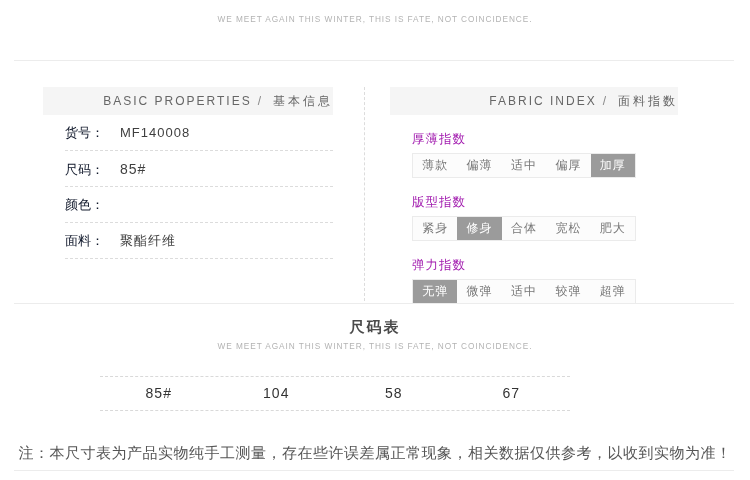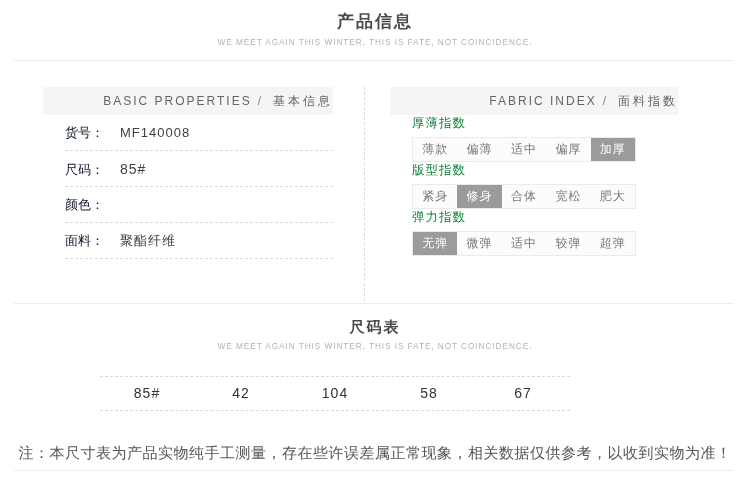--- a/index.html
+++ b/index.html
@@ -27,21 +27,21 @@
   .b-row { height:36px; line-height:36px; border-bottom:1px dashed #dcdcdc; font-size:13px; }
   .b-label { color:#0f172a; }
   .b-value { color:#3f3f3f; margin-left:16px; letter-spacing:1px; }
 
   
   .v-divider { position:absolute; left:364px; top:87px; height:214px; width:0; border-left:1px dashed #dcdcdc; }
 
   
   .fabric-panel { position:absolute; left:390px; top:87px; width:288px; }
   .f-group { margin:0 0 0 22px; }
-  .f-label { font-size:12.5px; color:#15803d; letter-spacing:1px; }
+  .f-label { margin-top:16px; font-size:12.5px; color:#a21caf; letter-spacing:1px; }
   .f-bar { margin-top:5px; width:224px; height:25px; display:flex; background:#fcfcfc; border:1px solid #ebebeb; }
   .f-cell { flex:1 1 0; text-align:center; line-height:23px; font-size:12px; color:#777; letter-spacing:1px; cursor:default; }
   .f-cell.sel { background:#9b9b9b; color:#ffffff; }
 
   
   .size-header { position:absolute; top:318px; left:0; right:0; }
   .size-header .sec-title { font-size:15px; }
   .size-table { position:absolute; left:100px; top:376px; width:470px; }
   .s-row { display:flex; }
   .s-cell { flex:1 1 0; text-align:center; }
@@ -50,21 +50,20 @@
   .s-body .s-cell { font-size:14px; color:#333; padding:8px 0 9px; letter-spacing:1px; }
 
   .note { position:absolute; top:444px; left:0; right:0; text-align:center; font-size:15px; color:#555; letter-spacing:0.5px; }
 </style>
 </head>
 <body>
 
 <div class="page">
 
   <div class="top-header">
-    <div class="sec-title">产品信息</div>
     <div class="sec-sub">WE MEET AGAIN THIS WINTER, THIS IS FATE, NOT COINCIDENCE.</div>
   </div>
   <div class="hr" style="top:60px;"></div>
 
   <div class="basic-panel">
     <div class="panel-head">
       <span class="en">BASIC PROPERTIES</span><span class="slash">/</span><span class="cn">基本信息</span>
     </div>
     <div class="basic-rows">
       <div class="b-row">
@@ -127,21 +126,20 @@
 
   <div class="size-header">
     <div class="sec-title">尺码表</div>
     <div class="sec-sub">WE MEET AGAIN THIS WINTER, THIS IS FATE, NOT COINCIDENCE.</div>
   </div>
 
   <div class="size-table">
     <div class="s-dash"></div>
     <div class="s-row s-body">
       <div class="s-cell">85#</div>
-      <div class="s-cell">42</div>
       <div class="s-cell">104</div>
       <div class="s-cell">58</div>
       <div class="s-cell">67</div>
     </div>
     <div class="s-dash"></div>
   </div>
 
   <div class="note">注：本尺寸表为产品实物纯手工测量，存在些许误差属正常现象，相关数据仅供参考，以收到实物为准！</div>
 
   <div class="hr" style="top:470px;"></div>

